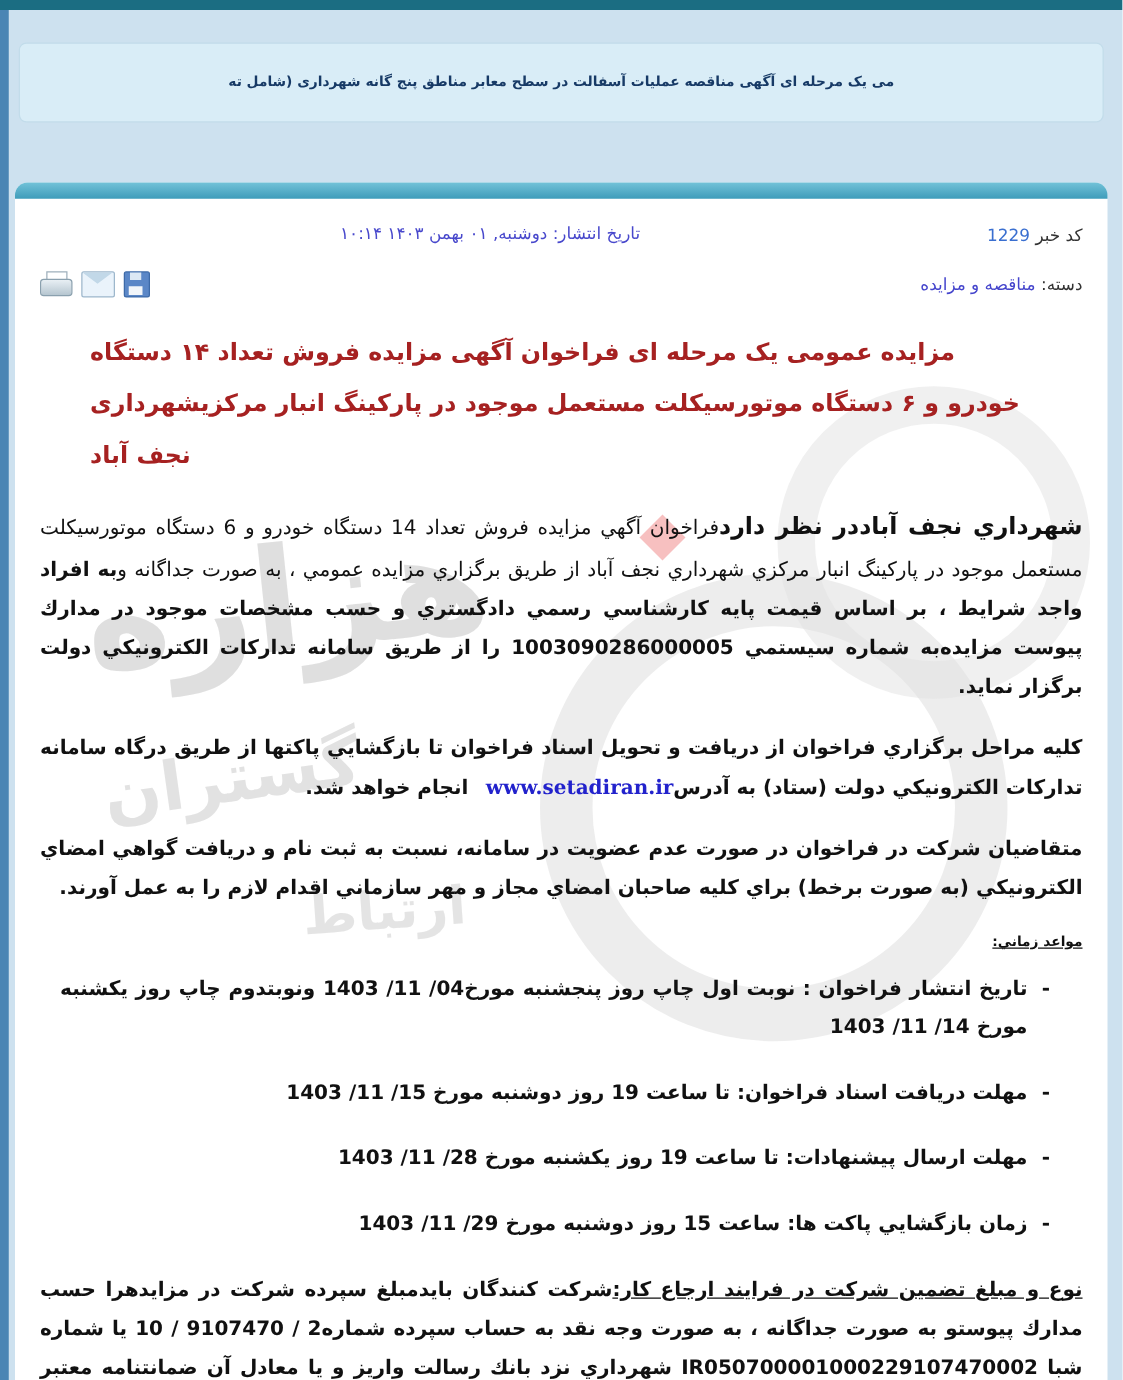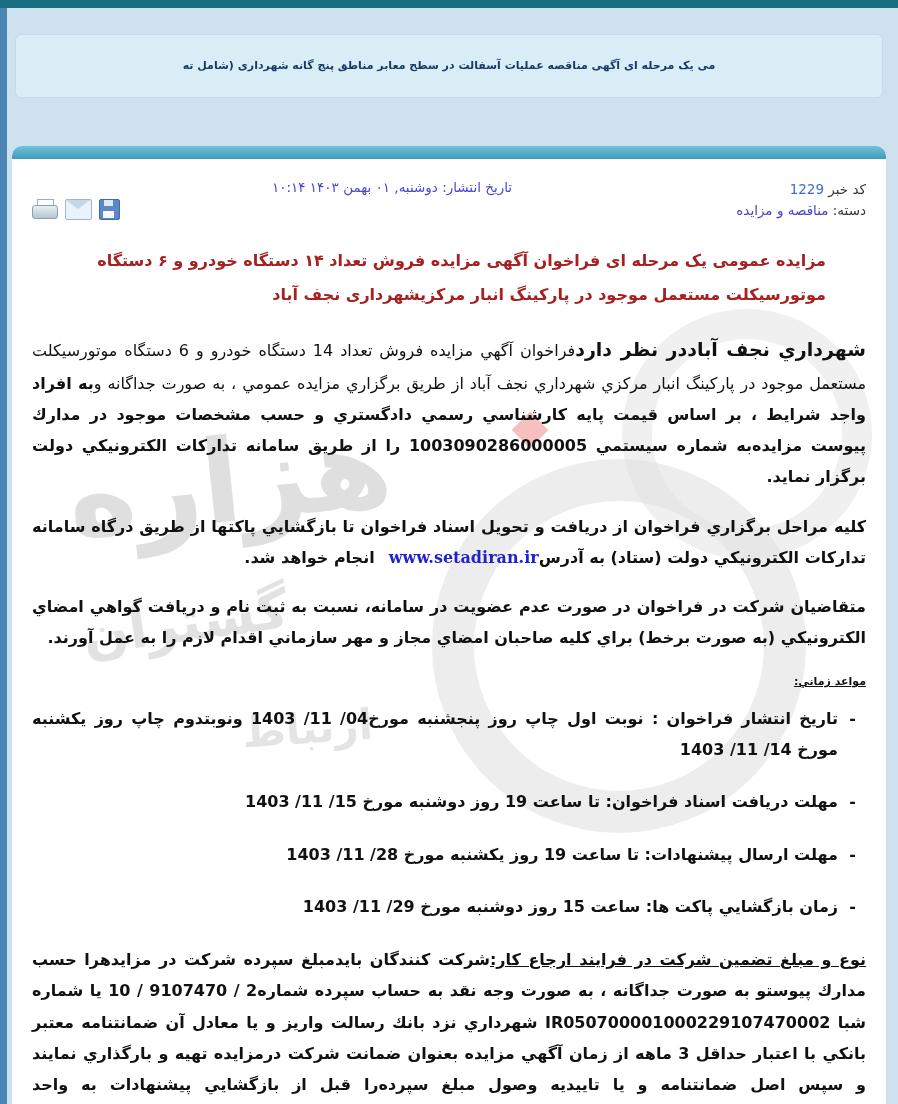--- a/index.html
+++ b/index.html
@@ -25,45 +25,45 @@
   .wm{position:absolute;z-index:0;color:#cbcbcb;font-weight:bold;pointer-events:none;}
   .wm-ring1{left:420px;top:300px;width:290px;height:290px;border:42px solid #dedede;border-radius:50%;opacity:.55;}
   .wm-ring2{left:610px;top:150px;width:190px;height:190px;border:30px solid #e2e2e2;border-radius:50%;opacity:.5;}
   .wm-t1{left:55px;top:255px;font-size:115px;opacity:.6;transform:rotate(-6deg);}
   .wm-t2{left:70px;top:432px;font-size:54px;opacity:.55;transform:rotate(-8deg);}
   .wm-t3{left:230px;top:545px;font-size:42px;opacity:.5;transform:rotate(-4deg);}
   .wm-diamond{left:505px;top:258px;width:26px;height:26px;background:#f6b9b9;transform:rotate(45deg);opacity:.9;}
 
   .meta-row{display:flex;justify-content:space-between;align-items:center;font-size:13.5px;color:#333;}
   .meta-row1{margin-top:8px;position:relative;height:20px;}
-  .meta-row2{text-align:right;}
+  .meta-row2{margin-top:18px;text-align:right;}
   .code-num{color:#3a6fd0;}
   .pub-date{position:absolute;left:240px;top:0;color:#4848cc;}
   .cat-link{color:#4545cc;cursor:pointer;}
   .icons{display:flex;gap:7px;direction:ltr;}
   .icons span{display:inline-block;cursor:pointer;}
 
   
   .ic-print{width:26px;height:21px;position:relative;}
   .ic-print::before{content:"";position:absolute;left:5px;top:0;width:15px;height:7px;background:#fff;border:1px solid #9fb0bc;}
   .ic-print::after{content:"";position:absolute;left:0;top:6px;width:24px;height:12px;border:1px solid #8aa0ae;border-radius:3px;background:linear-gradient(#e8eff4,#b6c6d0);}
   .ic-mail{width:25px;height:19px;position:relative;background:#eaf3fb;border:1px solid #9db7cc;border-radius:2px;}
   .ic-mail::before{content:"";position:absolute;left:0;top:0;border-left:12px solid transparent;border-right:12px solid transparent;border-top:9px solid #c2d8e8;}
   .ic-save{width:19px;height:19px;position:relative;background:#5b87c7;border:1px solid #3d6aa8;border-radius:2px;}
   .ic-save::before{content:"";position:absolute;left:4px;top:0;width:9px;height:6px;background:#dce8f4;}
   .ic-save::after{content:"";position:absolute;left:3px;bottom:1px;width:11px;height:7px;background:#f2f6fa;}
 
-  .title{margin:24px 40px 0;color:#a62121;font-size:16px;font-weight:bold;line-height:2.15;text-align:right;}
+  .title{margin:24px 40px 0;color:#a62121;font-size:19px;font-weight:bold;line-height:2.15;text-align:left;}
   .para{margin-top:18px;line-height:1.95;text-align:justify;}
   .b{font-weight:bold;}
   .big{font-weight:bold;font-size:19px;}
   .setad{color:#2222cc;font-weight:bold;font-family:"DejaVu Serif","Liberation Serif",serif;cursor:pointer;padding-left:14px;}
   .uh{font-weight:bold;text-decoration:underline;}
   .sched-h{margin-top:22px;font-size:11px;}
-  ul.sched{margin:16px 0 0;padding:0 28px 0 0;list-style:none;}
+  ul.sched{margin:16px 16px 0;padding:0 28px 0 0;list-style:none;}
   ul.sched li{margin-bottom:22px;font-weight:bold;line-height:1.9;position:relative;text-align:justify;}
   ul.sched li::before{content:"-";position:absolute;right:-18px;top:0;font-weight:bold;}
 </style>
 </head>
 <body>
 
 <div class="topbar"></div>
 <div class="leftstrip"></div>
 
 <div class="marquee-box">

